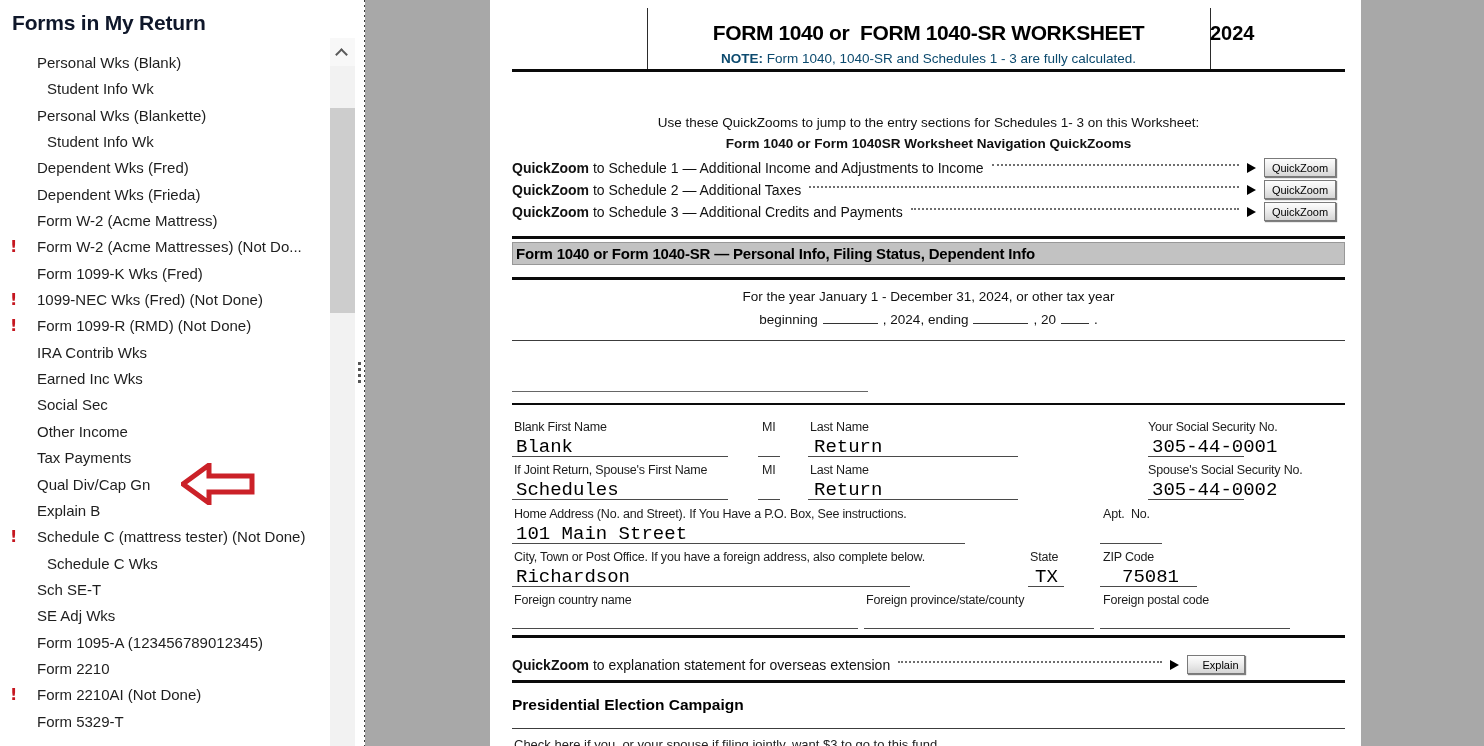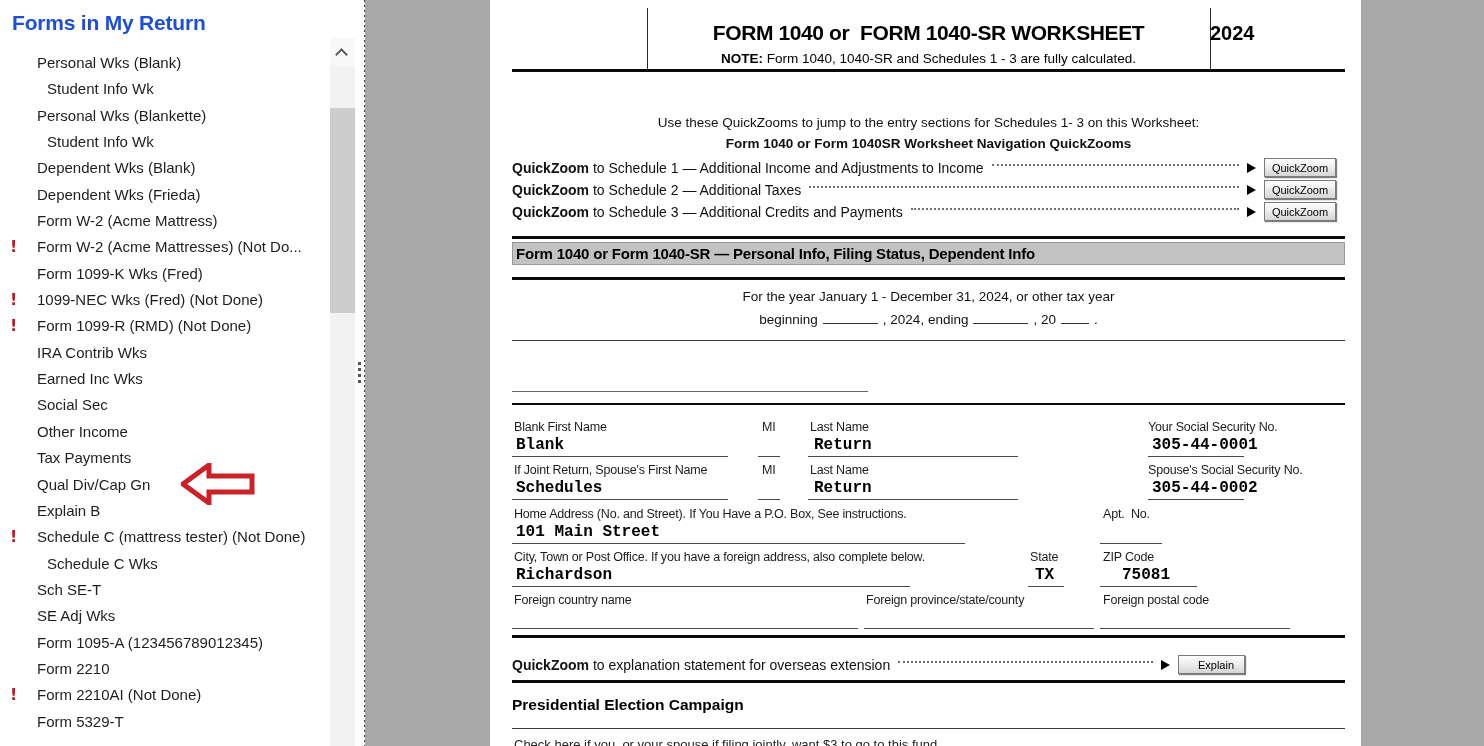--- a/index.html
+++ b/index.html
@@ -1,21 +1,21 @@
 <!DOCTYPE html>
 <html><head>
 <meta charset="utf-8">
 <style>
   * { margin:0; padding:0; box-sizing:border-box; }
   body { font-family:"Liberation Sans", sans-serif; background:#fff; }
   #stage { position:relative; width:1484px; height:746px; overflow:hidden; background:#fff; }
 
   
   #sidebar { position:absolute; left:0; top:0; width:356px; height:746px; background:#fff; }
-  .sb-title { position:absolute; left:12px; top:11px; font-size:21px; font-weight:700; color:#1d4ed8; letter-spacing:-0.2px; }
+  .sb-title { position:absolute; left:12px; top:11px; font-size:21px; font-weight:700; color:#0f172a; letter-spacing:-0.2px; }
   #form-list { position:absolute; left:0; top:50px; width:330px; }
   .sb-item { position:relative; height:26.35px; line-height:26.35px; font-size:15px; color:#1e1e1e; padding-left:37px; white-space:nowrap; overflow:hidden; cursor:default; }
   .sb-item.indent { padding-left:47px; }
   .alert-ic { position:absolute; left:10px; top:0; color:#C5161F; font-weight:900; font-size:16px; font-family:"DejaVu Sans", sans-serif; }
 
   
   #red-arrow { position:absolute; left:181px; top:463px; width:74px; height:42px; }
 
   
   #sb-scroll { position:absolute; left:330px; top:38px; width:25px; height:708px; background:#F2F2F2; }
@@ -33,60 +33,60 @@
   #canvas { position:absolute; left:365px; top:0; width:1119px; height:746px; background:#A8A8A8; }
   #page { position:absolute; left:490px; top:0; width:871px; height:746px; background:#fff; overflow:hidden; }
 
   .vline { position:absolute; width:1px; background:#2b2b2b; }
   .hline1 { position:absolute; height:1px; background:#3c3c3c; }
   .hline2 { position:absolute; height:2px; background:#0a0a0a; }
   .hline3 { position:absolute; height:3px; background:#0a0a0a; }
   .fline  { position:absolute; height:1px; background:#4a4a4a; }
 
   .hdr-title { position:absolute; left:157px; top:21px; width:563px; text-align:center; font-size:21px; font-weight:700; letter-spacing:-0.4px; white-space:pre; color:#000; }
-  .hdr-note  { position:absolute; left:157px; top:51px; width:563px; text-align:center; font-size:13.5px; color:#000000; }
+  .hdr-note  { position:absolute; left:157px; top:51px; width:563px; text-align:center; font-size:13.5px; color:#0c4a6e; }
   .hdr-year  { position:absolute; left:720px; top:22px; width:135px; text-align:left; font-size:20px; font-weight:700; color:#000; }
 
   .center-line { position:absolute; left:22px; width:833px; text-align:center; font-size:13.5px; color:#111; }
   .b { font-weight:700; }
 
   .qz-row { position:absolute; left:22px; width:824px; height:21px; display:flex; align-items:center; font-size:14px; color:#111; }
   .qz-text { white-space:pre; }
   .leader { flex:1; border-bottom:2px dotted #6e6e6e; margin:0 8px 5px 8px; height:1px; }
   .tri { width:0; height:0; border-left:9px solid #000; border-top:5px solid transparent; border-bottom:5px solid transparent; margin-right:8px; }
   .btn3d { flex:0 0 auto; width:72px; height:19px; font-family:"Liberation Sans",sans-serif; font-size:11px; color:#000; text-align:center;
     background:linear-gradient(180deg,#FDFDFD 0%,#EEEEEE 45%,#D5D5D5 100%);
     border:1px solid #7a7a7a; box-shadow:1px 1px 1px rgba(0,0,0,0.5); cursor:pointer; }
-  .btn-explain { width:67px;padding-left:9px; }
+  .btn-explain { width:58px;padding-left:9px; }
 
   .section-bar { position:absolute; left:22px; top:242px; width:833px; height:23px; background:#C2C2C2;
     border:1px solid #989898; font-size:15px; font-weight:700; color:#000; line-height:21px; padding-left:3px; letter-spacing:-0.2px; }
 
   .blank { display:inline-block; border-bottom:1px solid #333; height:14px; vertical-align:baseline; margin:0 5px; }
   .w55 { width:55px; } .w28 { width:28px; }
 
   .f-label { position:absolute; font-size:12.5px; color:#1c1c1c; white-space:pre; letter-spacing:-0.2px; }
-  .f-value { position:absolute; font-family:"Liberation Mono", monospace; font-weight:700; font-size:16px; color:#000; white-space:pre; }
+  .f-value { position:absolute; font-family:"Liberation Mono", monospace; font-weight:400; font-size:19px; color:#000; white-space:pre; }
 
   .pres-title { position:absolute; left:22px; top:696px; font-size:15.5px; font-weight:700; color:#000; }
   .clipped-text { position:absolute; left:24px; top:737px; font-size:13px; color:#222; white-space:nowrap; }
 </style>
 </head>
 <body>
 
 <div id="stage">
 
   <div id="sidebar">
     <div class="sb-title">Forms in My Return</div>
     <div id="form-list">
         <div class="sb-item"><span>Personal Wks (Blank)</span></div>
         <div class="sb-item indent"><span>Student Info Wk</span></div>
         <div class="sb-item"><span>Personal Wks (Blankette)</span></div>
         <div class="sb-item indent"><span>Student Info Wk</span></div>
-        <div class="sb-item"><span>Dependent Wks (Blank)</span></div>
+        <div class="sb-item"><span>Dependent Wks (Fred)</span></div>
         <div class="sb-item"><span>Dependent Wks (Frieda)</span></div>
         <div class="sb-item"><span>Form W-2 (Acme Mattress)</span></div>
         <div class="sb-item"><span class="alert-ic">!</span><span>Form W-2 (Acme Mattresses) (Not Do...</span></div>
         <div class="sb-item"><span>Form 1099-K Wks (Fred)</span></div>
         <div class="sb-item"><span class="alert-ic">!</span><span>1099-NEC Wks (Fred) (Not Done)</span></div>
         <div class="sb-item"><span class="alert-ic">!</span><span>Form 1099-R (RMD) (Not Done)</span></div>
         <div class="sb-item"><span>IRA Contrib Wks</span></div>
         <div class="sb-item"><span>Earned Inc Wks</span></div>
         <div class="sb-item"><span>Social Sec</span></div>
         <div class="sb-item"><span>Other Income</span></div>

